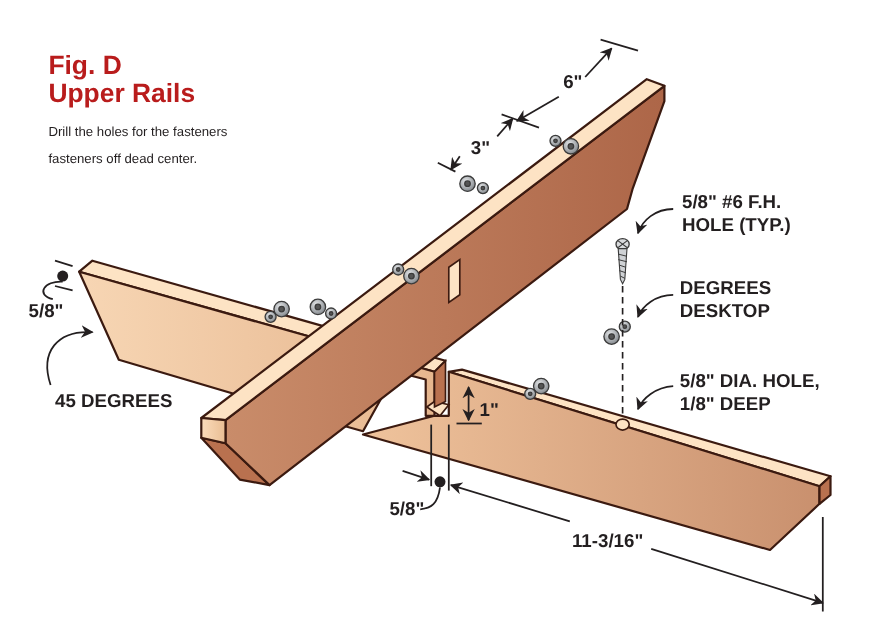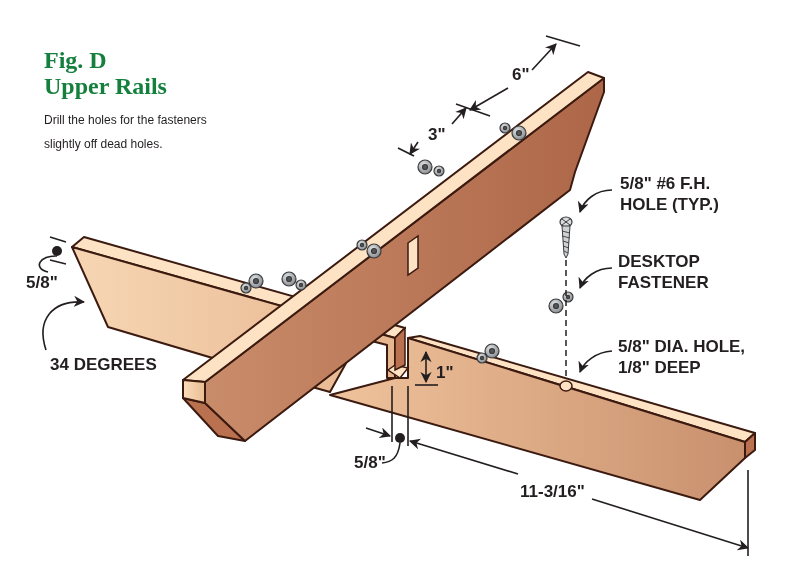--- a/index.html
+++ b/index.html
@@ -1,18 +1,18 @@
 <!DOCTYPE html>
 <html><head>
 <meta charset="utf-8">
 <style>
   html, body { margin: 0; padding: 0; background: #ffffff; }
   body { width: 800px; height: 583px; position: relative; overflow: hidden; font-family: "Liberation Sans", sans-serif; }
   #stage { position: absolute; left: 0; top: 0; width: 800px; height: 583px; }
-  .title { position: absolute; left: 44px; font-family: Liberation Serif, serif; font-weight: bold; color: #15803d; font-size: 24px; line-height: 28px; }
+  .title { position: absolute; left: 44px; font-family: Liberation Sans, sans-serif; font-weight: bold; color: #b91c1c; font-size: 24px; line-height: 28px; }
   .subtitle { position: absolute; left: 44px; font-family: "Liberation Sans", sans-serif; color: #231f20; font-size: 12px; line-height: 24px; }
   .lbl { position: absolute; font-family: "Liberation Sans", sans-serif; font-weight: bold; color: #231f20; font-size: 17px; line-height: 21px; white-space: nowrap; }
   .callout { position: absolute; font-family: "Liberation Sans", sans-serif; font-weight: bold; color: #231f20; font-size: 17px; line-height: 21px; white-space: nowrap; }
 </style>
 </head>
 <body>
 
 <svg id="stage" viewBox="0 0 800 583" xmlns="http://www.w3.org/2000/svg">
   <defs>
     <linearGradient id="gLowerFace" x1="0" y1="0" x2="1" y2="0">
@@ -163,28 +163,28 @@
     <path d="M400,443 C398,458 392,462 382,463"></path>
     <path d="M612,190 C596,190 584,200 580,212" marker-end="url(#arrow)"></path>
     <path d="M612,268 C596,268 584,278 580,288" marker-end="url(#arrow)"></path>
     <path d="M612,351 C596,352 584,362 580,372" marker-end="url(#arrow)"></path>
   </g>
 </svg>
 
 <div class="title" style="top:46px;">Fig. D</div>
 <div class="title" style="top:72px;">Upper Rails</div>
 <div class="subtitle" style="top:108px;">Drill the holes for the fasteners</div>
-<div class="subtitle" style="top:132px;">slightly off dead holes.</div>
+<div class="subtitle" style="top:132px;">fasteners off dead center.</div>
 
 <div class="lbl" style="left:512px; top:64px;">6"</div>
 <div class="lbl" style="left:428px; top:124px;">3"</div>
 <div class="lbl" style="left:26px; top:272px;">5/8"</div>
-<div class="lbl" style="left:50px; top:354px;">34 DEGREES</div>
+<div class="lbl" style="left:50px; top:354px;">45 DEGREES</div>
 <div class="lbl" style="left:436px; top:362px;">1"</div>
 <div class="lbl" style="left:354px; top:452px;">5/8"</div>
 <div class="lbl" style="left:520px; top:481px;">11-3/16"</div>
 
 <div class="callout" style="left:620px; top:173px;">5/8" #6 F.H.</div>
 <div class="callout" style="left:620px; top:194px;">HOLE (TYP.)</div>
-<div class="callout" style="left:618px; top:251px;">DESKTOP</div>
-<div class="callout" style="left:618px; top:272px;">FASTENER</div>
+<div class="callout" style="left:618px; top:251px;">DEGREES</div>
+<div class="callout" style="left:618px; top:272px;">DESKTOP</div>
 <div class="callout" style="left:618px; top:336px;">5/8" DIA. HOLE,</div>
 <div class="callout" style="left:618px; top:357px;">1/8" DEEP</div>
 
 </body></html>

